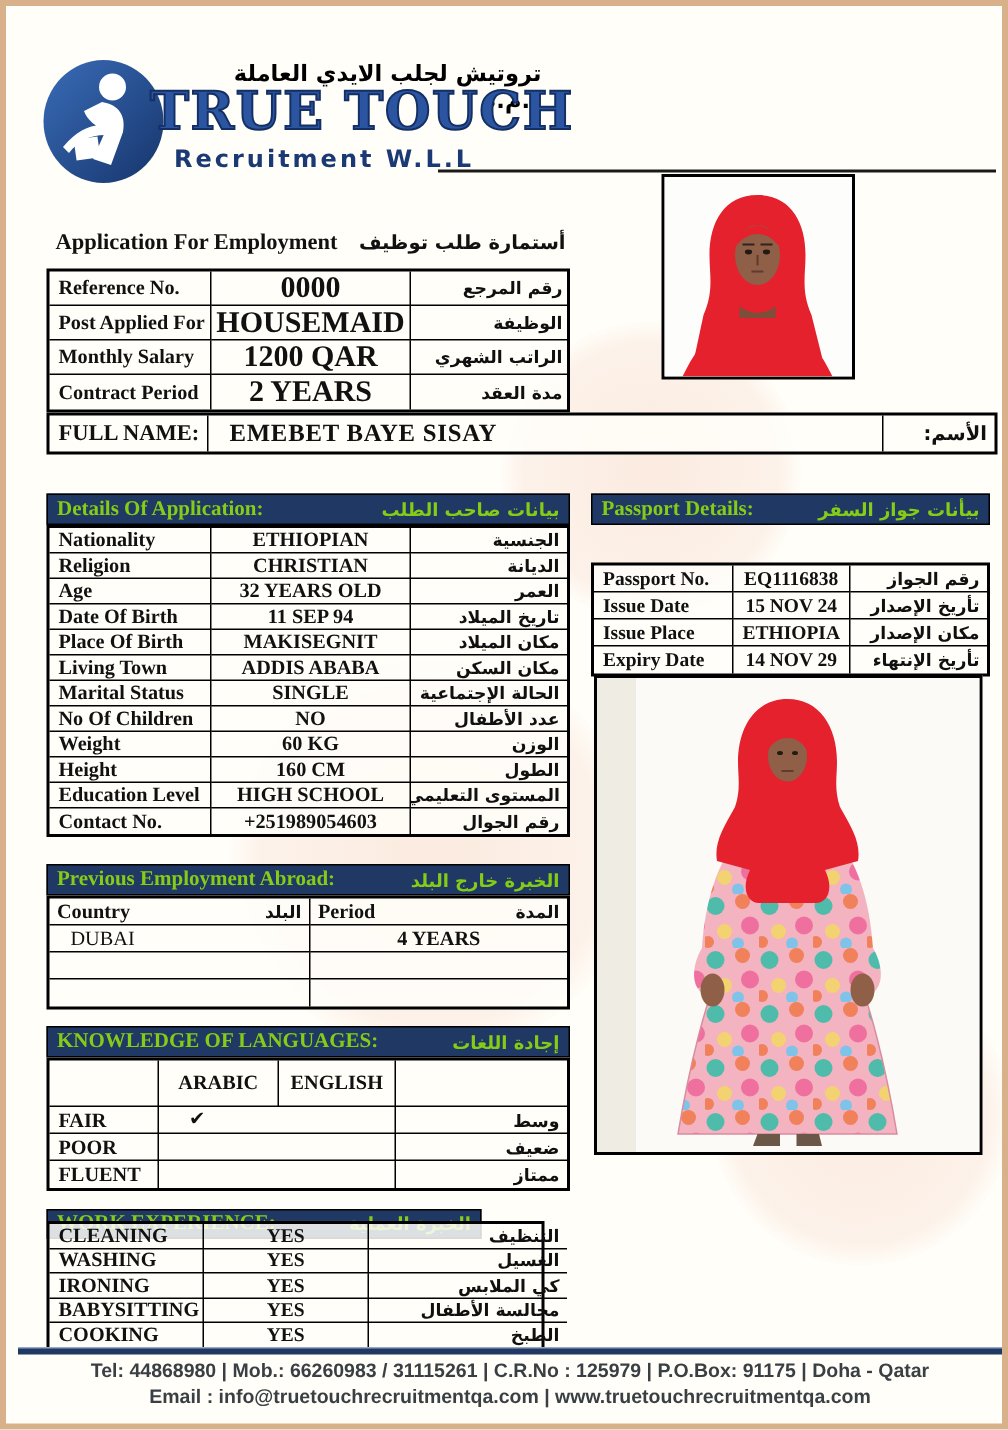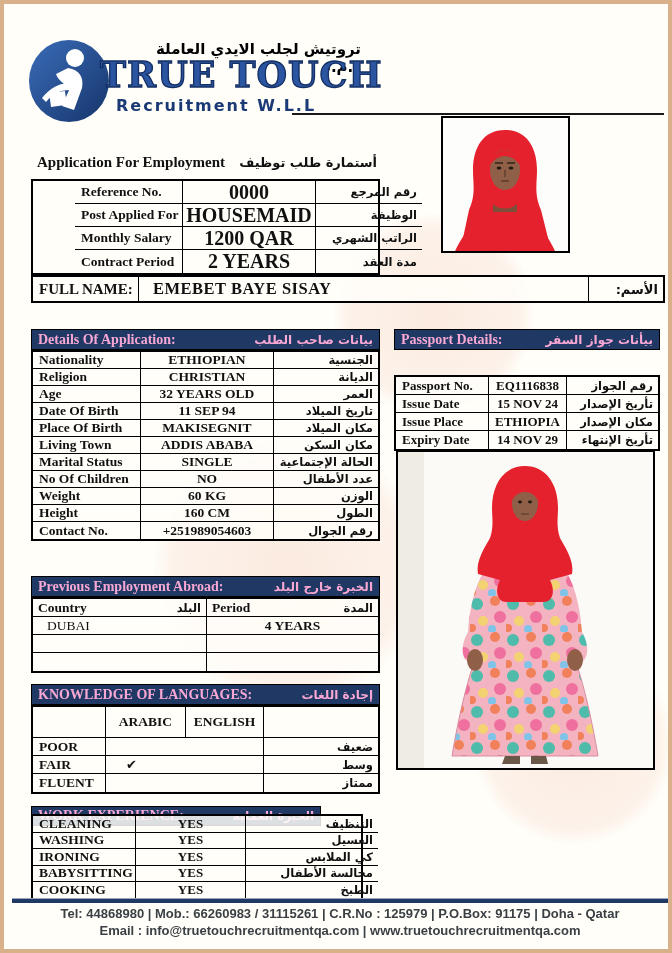--- a/index.html
+++ b/index.html
@@ -33,30 +33,30 @@
   .row{display:grid;}
   .cell{border-right:1px solid #000;border-bottom:1px solid #000;box-sizing:border-box;
         display:flex;align-items:center;overflow:hidden;white-space:nowrap;}
   .row .cell:last-child{border-right:none;}
   .row:last-child .cell{border-bottom:none;}
   .lab{font-weight:bold;font-size:13.5px;padding-left:6px;}
   .val{font-weight:bold;font-size:14.5px;justify-content:center;}
   .arc{font-family:"DejaVu Sans",sans-serif;direction:rtl;font-weight:bold;font-size:11.5px;
        justify-content:flex-start;padding-right:5px;color:#101010;}
 
-  .app-table{left:27px;top:175px;width:349px;padding-left:42px;}
+  .app-table{left:27px;top:175px;width:349px;}
   .app-table .row{grid-template-columns:108px 133px 106px;height:23px;}
   .app-table .val{font-size:20px;}
 
   .fullname{left:27px;top:271px;width:634px;border:2px solid #000;box-sizing:border-box;
             display:grid;grid-template-columns:106px 450px 74px;height:28px;background:rgba(255,254,249,0.85);}
   .fullname .cell{border-bottom:none;}
   .fullname .name-val{font-size:16.5px;font-weight:bold;justify-content:flex-start;padding-left:14px;letter-spacing:.5px;}
 
-  .sec-head{background:#1f3864;color:#f9a8d4;display:flex;justify-content:space-between;align-items:center;
+  .sec-head{background:#1f3864;color:#84cc16;display:flex;justify-content:space-between;align-items:center;
             box-sizing:border-box;border:1px solid #000;}
   .sec-head .en{font-weight:bold;font-size:14px;padding-left:6px;}
   .sec-head .ar{font-family:"DejaVu Sans",sans-serif;direction:rtl;font-weight:bold;font-size:12px;padding-right:6px;}
 
   .details-head{left:27px;top:325px;width:349px;height:21px;}
   .details-table{left:27px;top:346px;width:349px;}
   .details-table .row{grid-template-columns:108px 133px 104px;height:17px;}
   .details-table .val{font-size:13.5px;}
 
   .pass-head{left:390px;top:325px;width:266px;height:21px;justify-content:space-between;}
@@ -233,20 +233,25 @@
         <div class="cell val">60 KG</div>
         <div class="cell arc">الوزن</div>
       </div>
 
       <div class="row">
         <div class="cell lab">Height</div>
         <div class="cell val">160 CM</div>
         <div class="cell arc">الطول</div>
       </div>
 
+      <div class="row">
+        <div class="cell lab">Education Level</div>
+        <div class="cell val">HIGH SCHOOL</div>
+        <div class="cell arc">المستوى التعليمي</div>
+      </div>
 
       <div class="row">
         <div class="cell lab">Contact No.</div>
         <div class="cell val">+251989054603</div>
         <div class="cell arc">رقم الجوال</div>
       </div>
     </div>
 
   <div class="abs sec-head pass-head">
     <span class="en">Passport Details:</span>
@@ -357,29 +362,29 @@
   <div class="abs tbl lang-table">
     <div class="row lang-hdr-row">
       <div class="cell"></div>
       <div class="cell colh">ARABIC</div>
       <div class="cell colh">ENGLISH</div>
       <div class="cell"></div>
     </div>
     <div>
 
         <div class="row lrow">
+          <div class="cell lab">FAIR</div>
+          <div class="cell mark">✔</div>
+          <div class="cell arc">وسط</div>
+        </div>
+
+        <div class="row lrow">
           <div class="cell lab">POOR</div>
           <div class="cell mark"></div>
           <div class="cell arc">ضعيف</div>
-        </div>
-
-        <div class="row lrow">
-          <div class="cell lab">FAIR</div>
-          <div class="cell mark">✔</div>
-          <div class="cell arc">وسط</div>
         </div>
 
         <div class="row lrow">
           <div class="cell lab">FLUENT</div>
           <div class="cell mark"></div>
           <div class="cell arc">ممتاز</div>
         </div>
       </div>
   </div>
 

